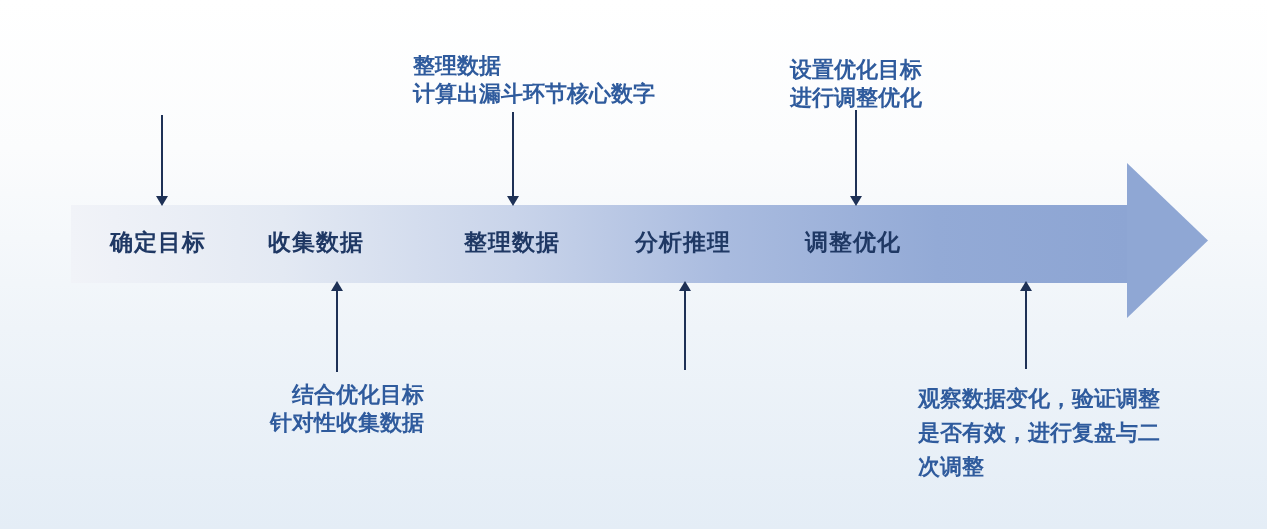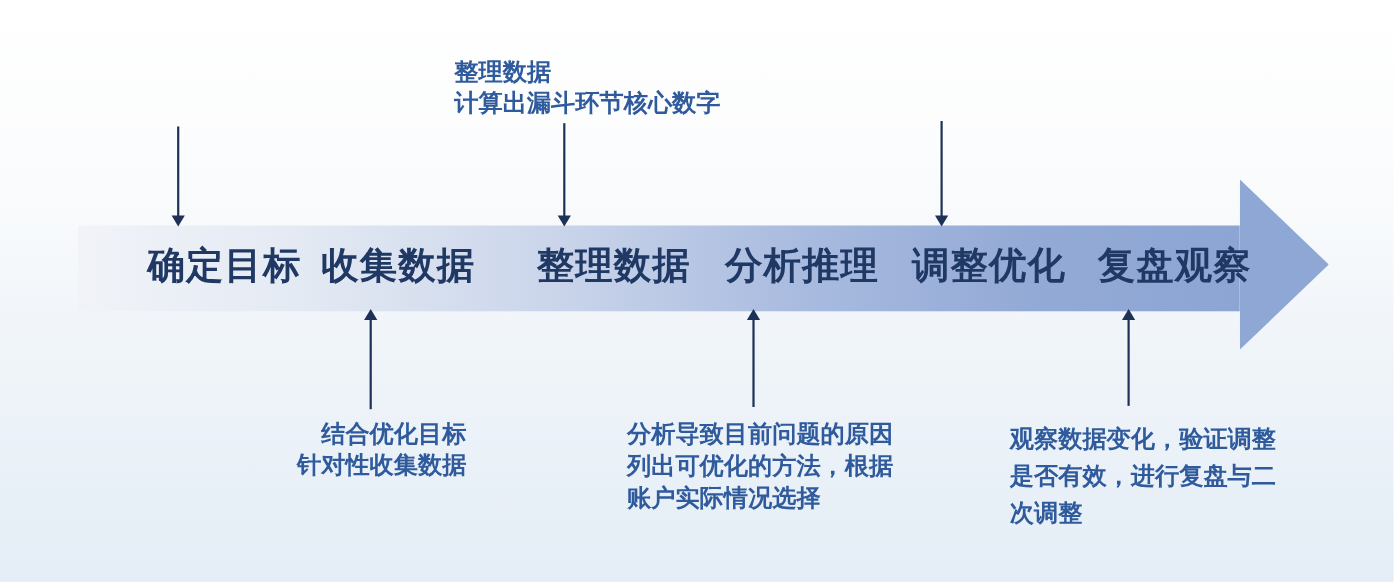--- a/index.html
+++ b/index.html
@@ -27,27 +27,26 @@
     position: absolute;
     left: 1127px; top: 163px;
     width: 81px; height: 155px;
     background: #8fa7d4;
     clip-path: polygon(0 0, 100% 50%, 0 100%);
   }
   .stage {
     position: absolute;
     top: 222px;
     transform: translateX(-50%);
-    font-size: 34px;
+    font-size: 23px;
     font-weight: bold;
     line-height: 40px;
     letter-spacing: 1px;
     color: #1F3864;
     white-space: nowrap;
-    margin-left: 46px;
   }
   .s1 { left: 158px; }
   .s2 { left: 316px; text-align: center; }
   .s3 { left: 512px; }
   .s4 { left: 683px; }
   .s5 { left: 853px; }
   .s6 { left: 1022px; }
   
   .note {
     position: absolute;
@@ -98,30 +97,28 @@
 <div class="canvas">
 
   <div class="band"></div>
   <div class="band-head"></div>
 
   <div class="stage s1">确定目标</div>
   <div class="stage s2">收集数据</div>
   <div class="stage s3">整理数据</div>
   <div class="stage s4">分析推理</div>
   <div class="stage s5">调整优化</div>
-  <div class="stage s6">复盘观察</div>
 
   <div class="note t2">整理数据
 计算出漏斗环节核心数字</div>
+  <div class="note t3">设置优化目标
+进行调整优化</div>
 
   <div class="note b1">结合优化目标
 针对性收集数据</div>
-  <div class="note b2">分析导致目前问题的原因
-列出可优化的方法，根据
-账户实际情况选择</div>
   <div class="note b3">观察数据变化，验证调整
 是否有效，进行复盘与二
 次调整</div>
 
   <div>
     <div class="vline l-t1"></div>
     <div class="tri tri-down a-t1"></div>
   </div>
   <div>
     <div class="vline l-t2"></div>

